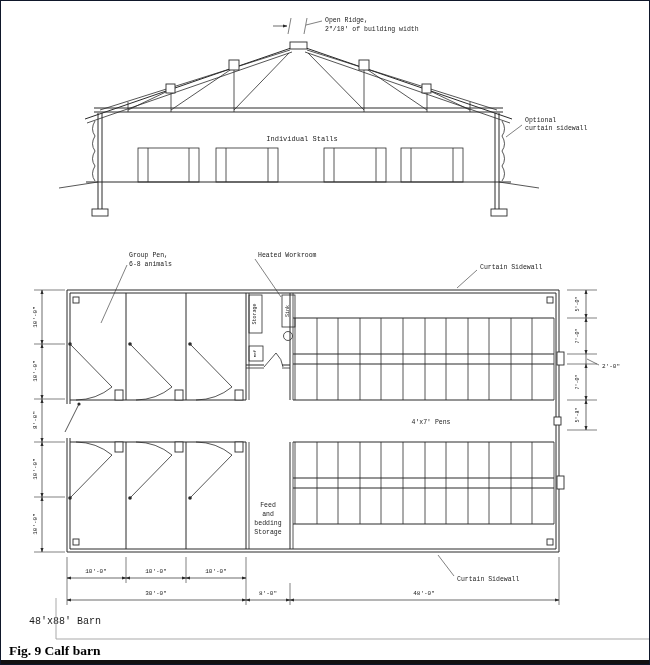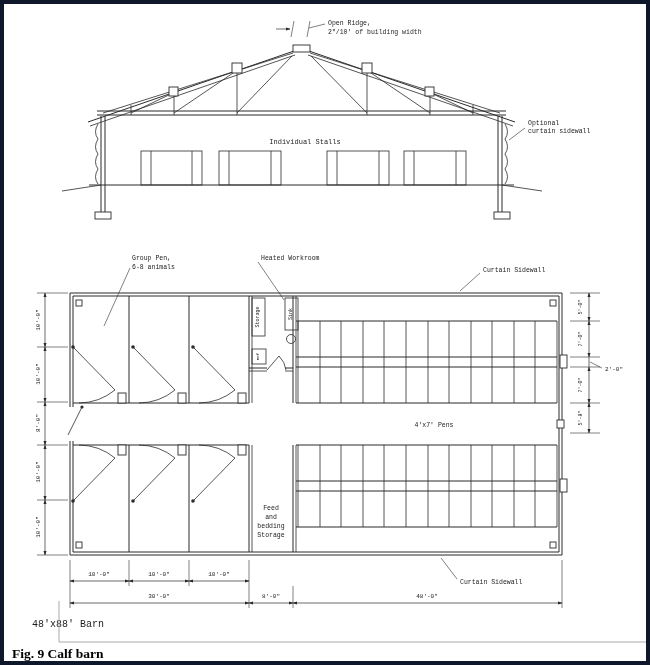--- a/index.html
+++ b/index.html
@@ -1,17 +1,17 @@
 <!DOCTYPE html>
 <html><head>
 <meta charset="utf-8">
 <style>
   html,body{margin:0;padding:0;background:#fff;}
   #page{width:650px;height:665px;position:relative;background:#fff;
-        border:4px solid #0f172a;box-sizing:border-box;overflow:hidden;}
+        border:1px solid #0f172a;box-sizing:border-box;overflow:hidden;}
   svg{display:block;}
   .ln{stroke:#2b2b2b;stroke-width:1;fill:none;}
   .thin{stroke:#2b2b2b;stroke-width:.8;fill:none;}
   .dim{stroke:#2b2b2b;stroke-width:.7;fill:none;}
   .ext{stroke:#2b2b2b;stroke-width:.6;fill:none;}
   .post{fill:#fff;stroke:#2b2b2b;stroke-width:.9;}
   .dot{fill:#2b2b2b;}
   text{font-family:"Liberation Mono","DejaVu Sans Mono",monospace;fill:#1c1c1c;}
   .t7{font-size:7px;}
   .t65{font-size:6.5px;}

